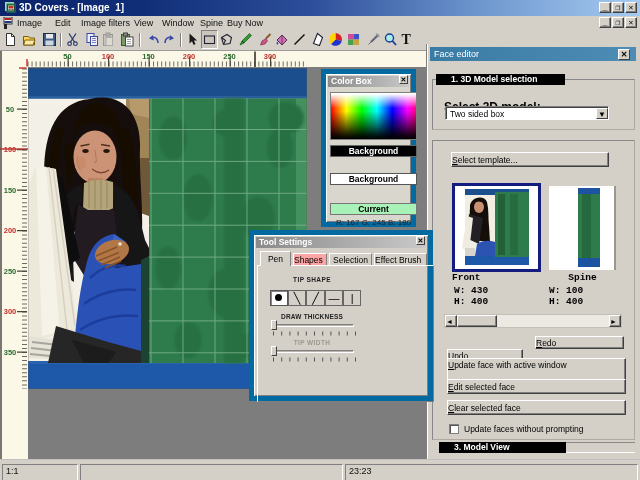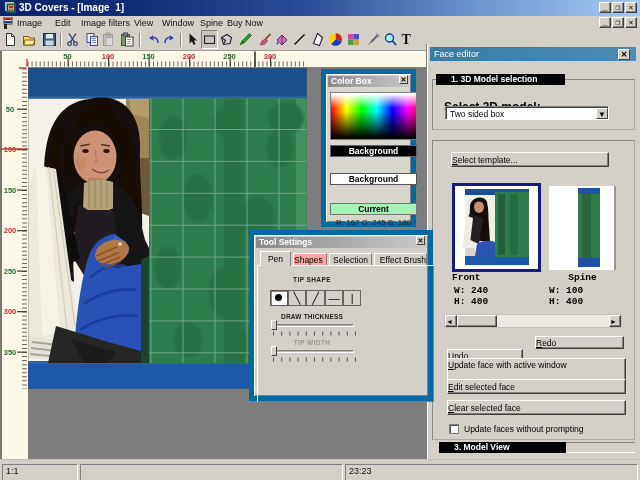--- a/index.html
+++ b/index.html
@@ -313,21 +313,21 @@
   </div>
 
   <div class="win" id="toolset" style="left:249px;top:230px;width:184px;height:171px;z-index:5">
     <div class="wtitle">Tool Settings</div>
     <div class="wx" style="right:3px">✕</div>
 
     <div class="abs" style="left:4px;top:16px;width:176px;height:14px;font-size:8.5px">
       <div class="abs" style="left:2px;top:0;width:31px;height:15px;background:#d4d0c8;border:1px solid #808080;border-bottom:none;border-top-color:#fff;border-left-color:#fff;text-align:center;line-height:14px;z-index:2">Pen</div>
       <div class="abs" style="left:35px;top:2px;width:34px;height:12px;background:#fca5a5;border:1px solid #808080;border-bottom:none;border-top-color:#fff;border-left-color:#fff;text-align:left;line-height:12px">Shapes</div>
       <div class="abs" style="left:71px;top:2px;width:43px;height:12px;background:#d4d0c8;border:1px solid #808080;border-bottom:none;border-top-color:#fff;border-left-color:#fff;text-align:center;line-height:12px">Selection</div>
-      <div class="abs" style="left:116px;top:2px;width:53px;height:12px;background:#d4d0c8;border:1px solid #808080;border-bottom:none;border-top-color:#fff;border-left-color:#fff;text-align:right;line-height:12px">Effect Brush</div>
+      <div class="abs" style="left:116px;top:2px;width:53px;height:12px;background:#d4d0c8;border:1px solid #808080;border-bottom:none;border-top-color:#fff;border-left-color:#fff;text-align:left;line-height:12px">Effect Brush</div>
     </div>
     <div class="abs" style="left:3px;top:30px;width:177px;height:137px;border:1px solid #fff;border-right-color:#808080;border-bottom-color:#808080"></div>
     <div class="abs" style="left:15px;top:41px;width:86px;text-align:center;font-size:6.5px;font-weight:bold;color:#222;letter-spacing:0.4px">TIP SHAPE</div>
 
     <div class="abs" style="left:15.5px;top:55px;width:18.4px;height:16px;background:#fff;border:1.5px solid #555;box-shadow:inset 1px 1px 0 #888">
         <div style="width:7px;height:7px;border-radius:50%;background:#000;margin:3px auto"></div>
       </div>
     <div class="abs" style="left:33.9px;top:55px;width:18.4px;height:16px;background:#d4d0c8;border:1px solid #666;font-size:11px;text-align:center;line-height:14px;color:#000">╲</div>
     <div class="abs" style="left:52.3px;top:55px;width:18.4px;height:16px;background:#d4d0c8;border:1px solid #666;font-size:11px;text-align:center;line-height:14px;color:#000">╱</div>
     <div class="abs" style="left:70.7px;top:55px;width:18.4px;height:16px;background:#d4d0c8;border:1px solid #666;font-size:11px;text-align:center;line-height:14px;color:#000">—</div>
@@ -381,21 +381,21 @@
         <rect x="8" y="60" width="10" height="8" fill="#d8d5cc"></rect>
       </svg>
     </div>
     <div class="abs" style="left:122px;top:142px;width:67px;height:84px;background:#fff;border-right:2px solid #9a968e">
       <div class="abs" style="left:29px;top:2px;width:22px;height:79px;background:#2e7c4c"></div>
       <div class="abs" style="left:33px;top:8px;width:9px;height:66px;background:#25693f"></div>
       <div class="abs" style="left:29px;top:2px;width:22px;height:6px;background:#1d53a0"></div>
       <div class="abs" style="left:29px;top:72px;width:22px;height:9px;background:#1d53a0"></div>
     </div>
     <div class="mono abs" style="left:25px;top:228px;width:89px;text-align:left">Front</div>
-    <div class="mono abs" style="left:27px;top:241px">W: 240</div>
+    <div class="mono abs" style="left:27px;top:241px">W: 430</div>
     <div class="mono abs" style="left:27px;top:252px">H: 400</div>
     <div class="mono abs" style="left:122px;top:228px;width:67px;text-align:center">Spine</div>
     <div class="mono abs" style="left:122px;top:241px">W: 100</div>
     <div class="mono abs" style="left:122px;top:252px">H: 400</div>
 
     <div class="abs" style="left:17px;top:270px;width:178px;height:14px;background:#ece9e2;border:1px solid #c4c0b8">
       <div class="btn" style="left:0;top:0;width:12px;height:12px;font-size:7px;line-height:11px">◄</div>
       <div class="btn" style="left:164px;top:0;width:12px;height:12px;font-size:7px;line-height:11px">►</div>
       <div class="btn" style="left:12px;top:0;width:40px;height:12px"></div>
     </div>

